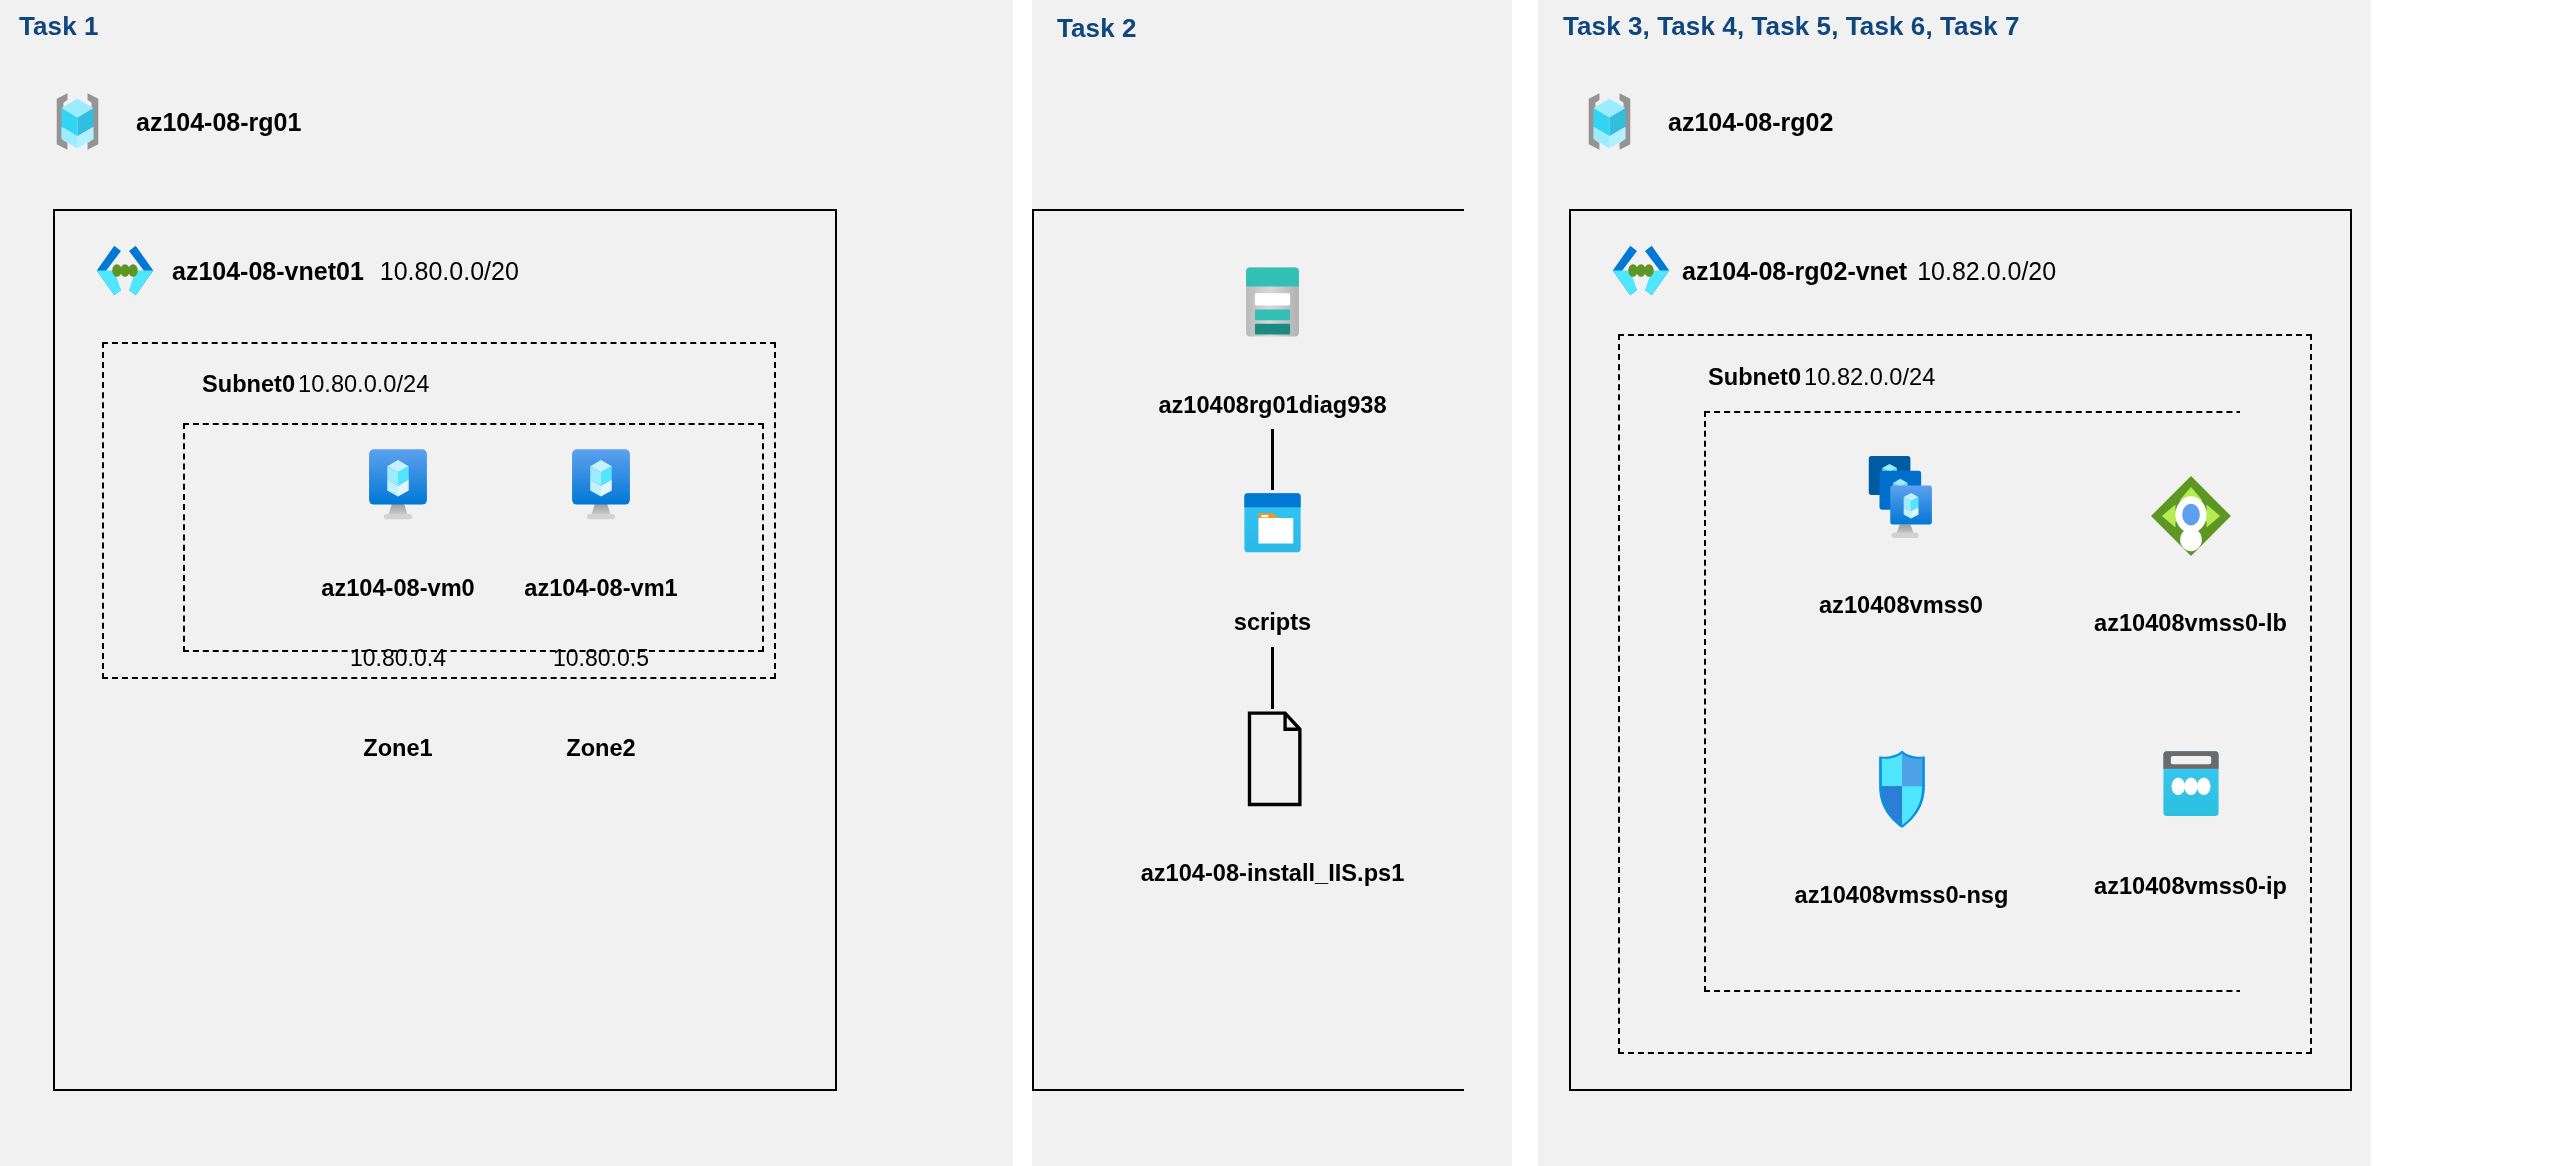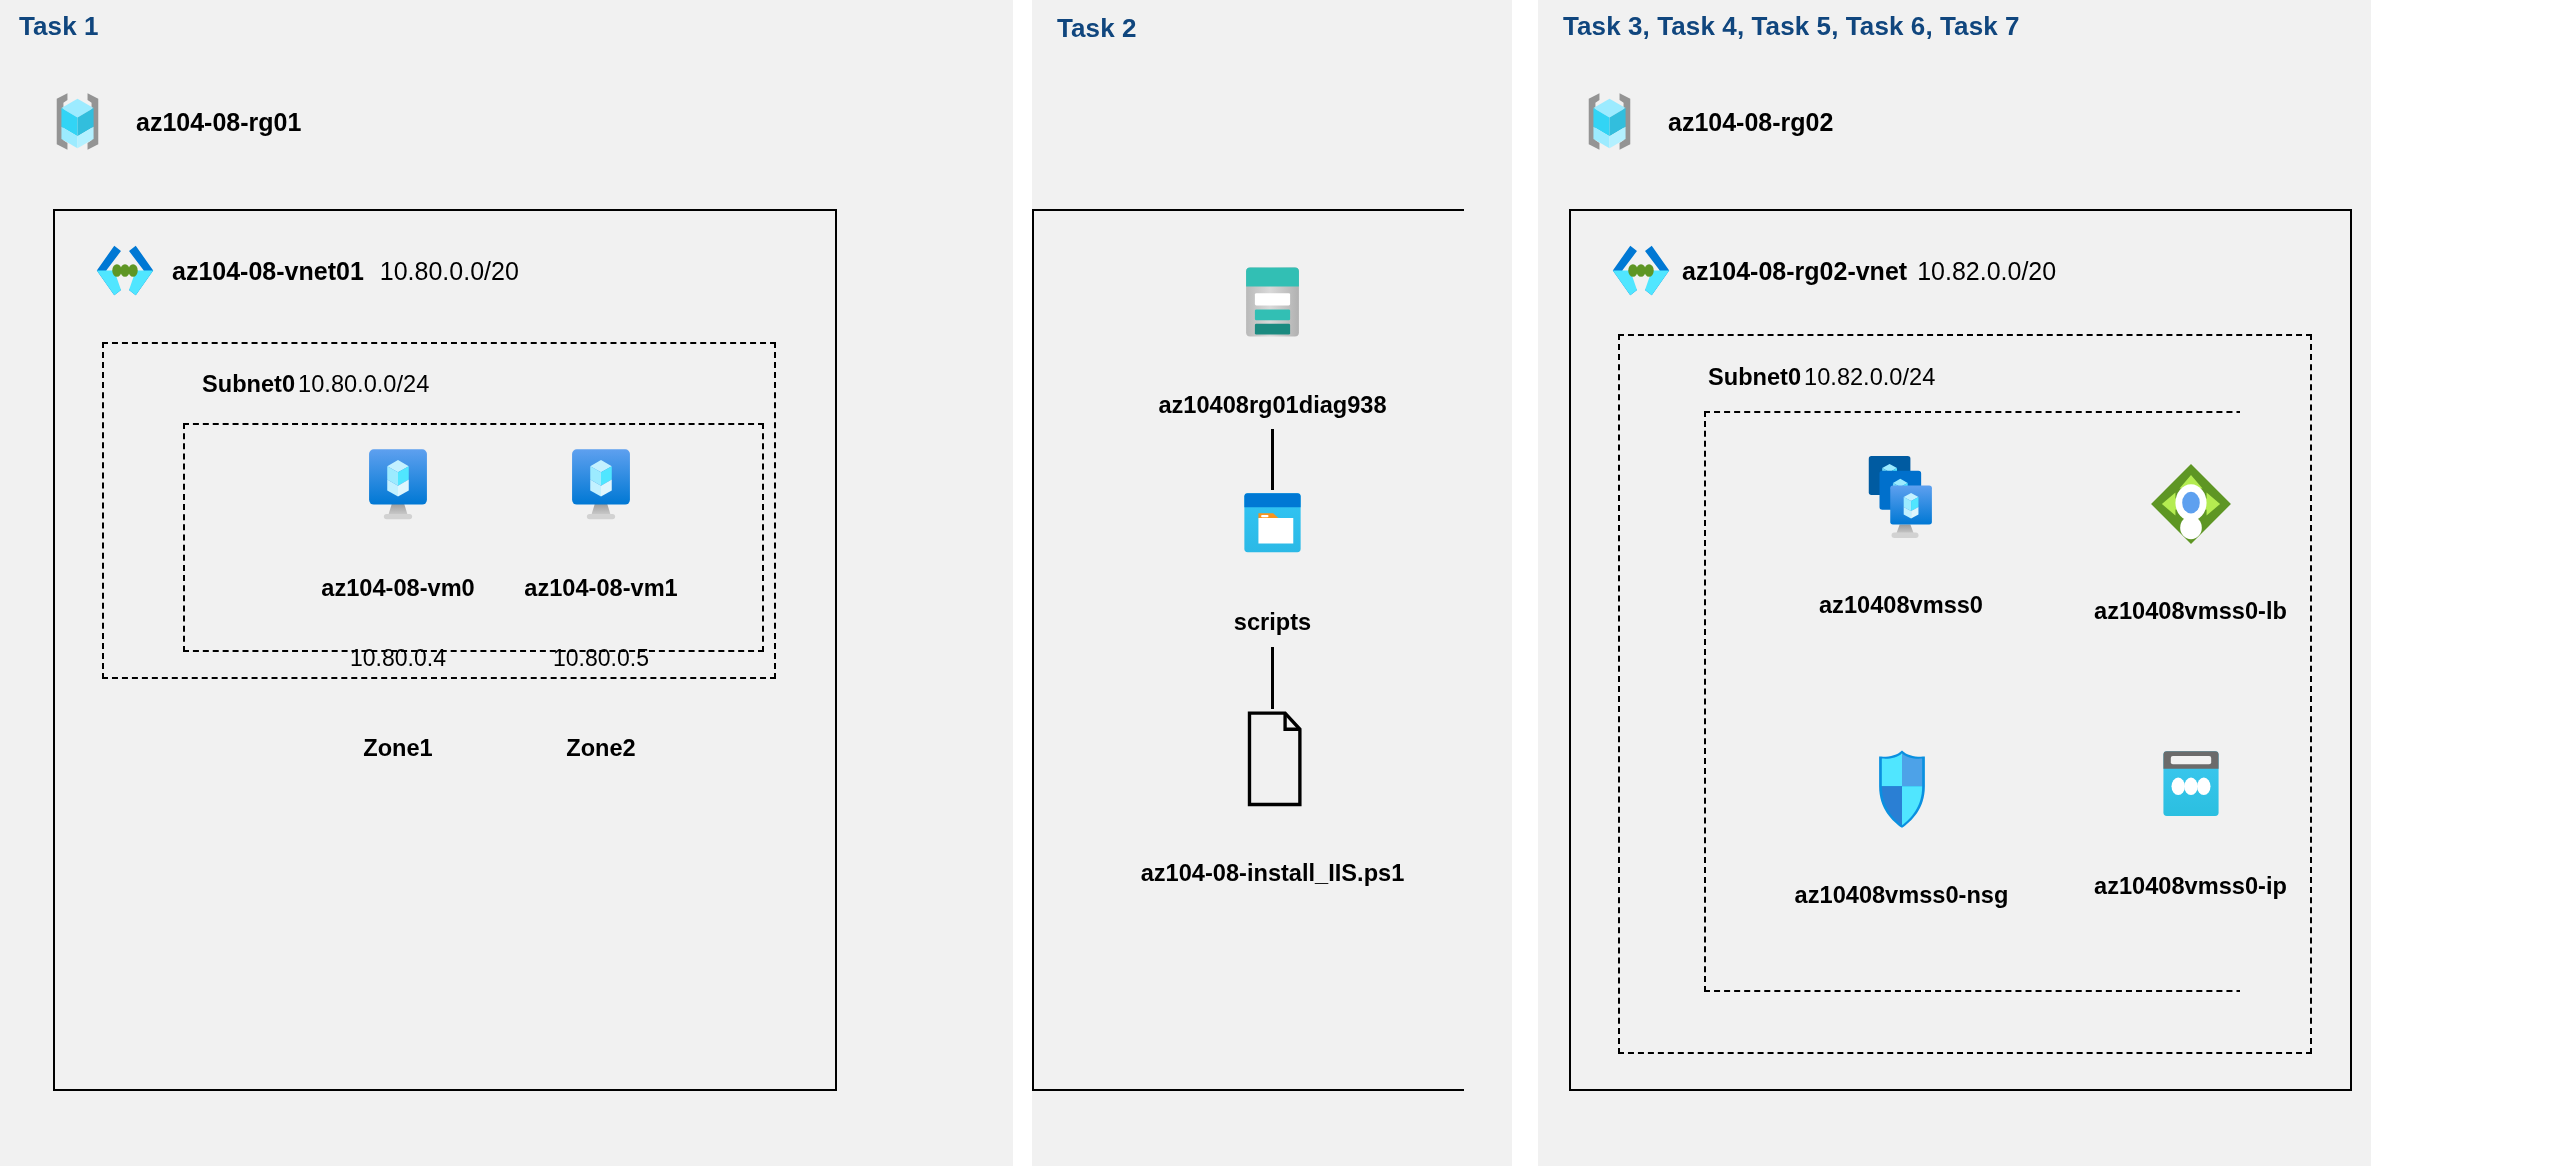--- a/index.html
+++ b/index.html
@@ -267,21 +267,21 @@
       <polygon points="79,61 90,67 79,73 68,67" fill="#c3f1ff"></polygon>
       <polygon points="68,67 79,73 79,88 68,82" fill="#9cebff"></polygon>
       <polygon points="90,67 79,73 79,88 90,82" fill="#50e6ff"></polygon>
       <polygon points="68,82 79,88 79,99 68,93" fill="#c3f1ff"></polygon>
       <polygon points="90,82 79,88 79,99 90,93" fill="#dff6fd"></polygon>
     </svg>
   </span>
   <span class="node-title">az10408vmss0</span>
 </div>
 
-<div class="node" style="left:2049px;top:460px;width:283px;">
+<div class="node" style="left:2049px;top:472px;width:283px;">
   <span class="node-icon">
     <svg width="88" height="88" viewBox="0 0 130 130">
       <polygon points="65,6 124,65 65,124 6,65" fill="#5e9624"></polygon>
       <polygon points="65,22 82,42 73,42 73,58 57,58 57,42 48,42" fill="#b4ec51"></polygon>
       <polygon points="22,65 42,48 42,57 58,57 58,73 42,73 42,82" fill="#b4ec51"></polygon>
       <polygon points="108,65 88,48 88,57 72,57 72,73 88,73 88,82" fill="#b4ec51"></polygon>
       <rect x="59" y="60" width="12" height="42" fill="#ffffff"></rect>
       <ellipse cx="65" cy="63" rx="23" ry="27" fill="#ffffff"></ellipse>
       <ellipse cx="65" cy="100" rx="16" ry="17" fill="#ffffff"></ellipse>
       <ellipse cx="65" cy="63" rx="13" ry="16" fill="#5ea0ef"></ellipse>

